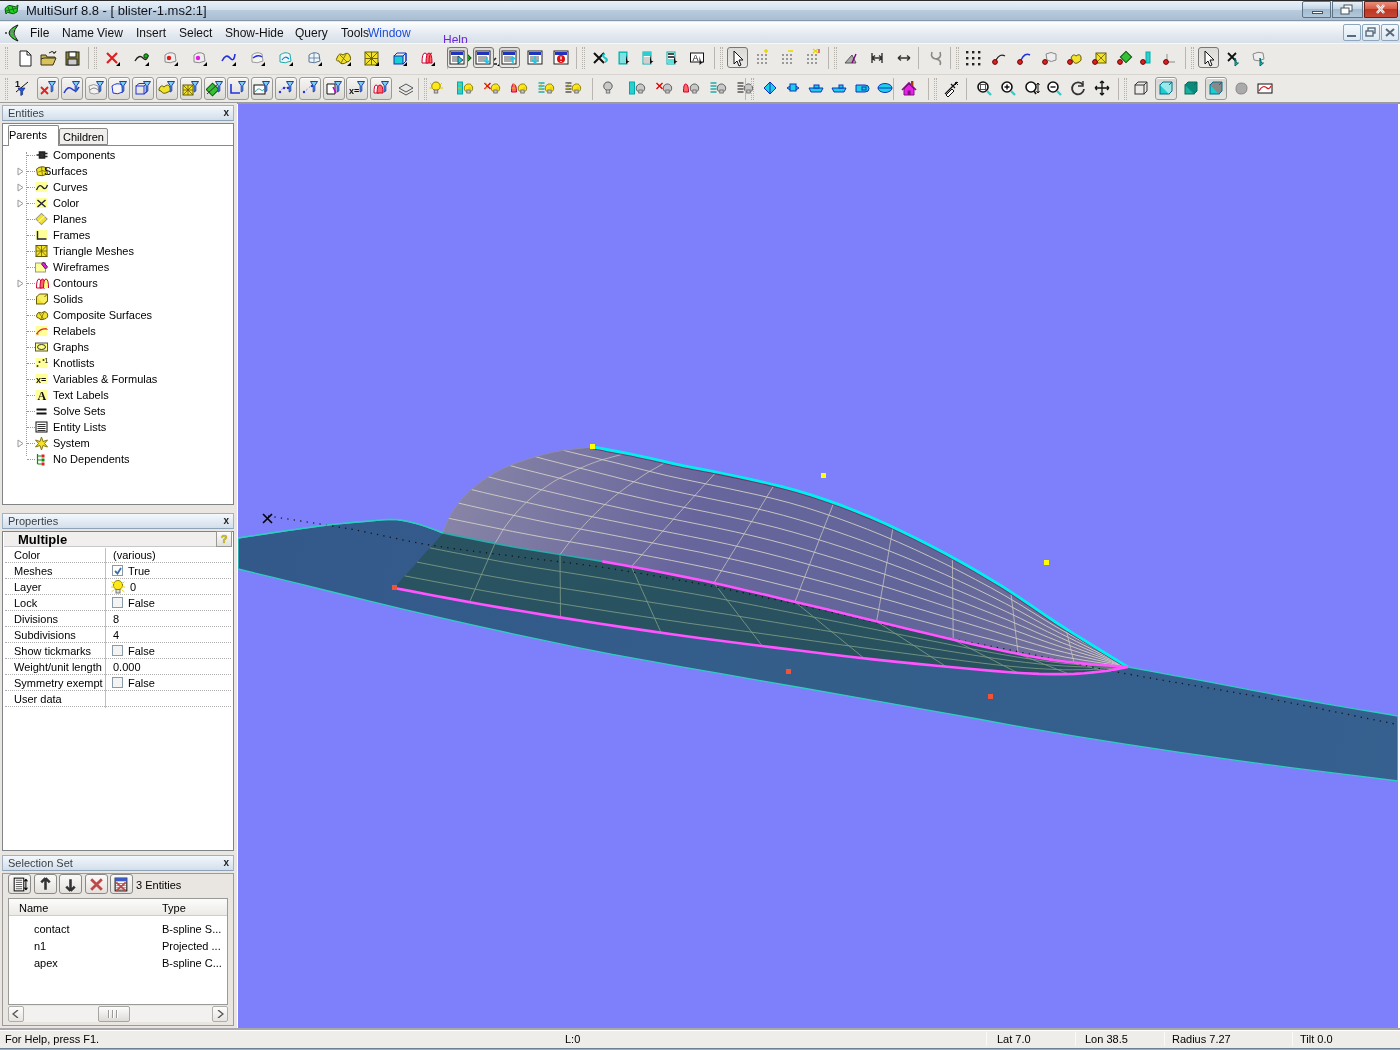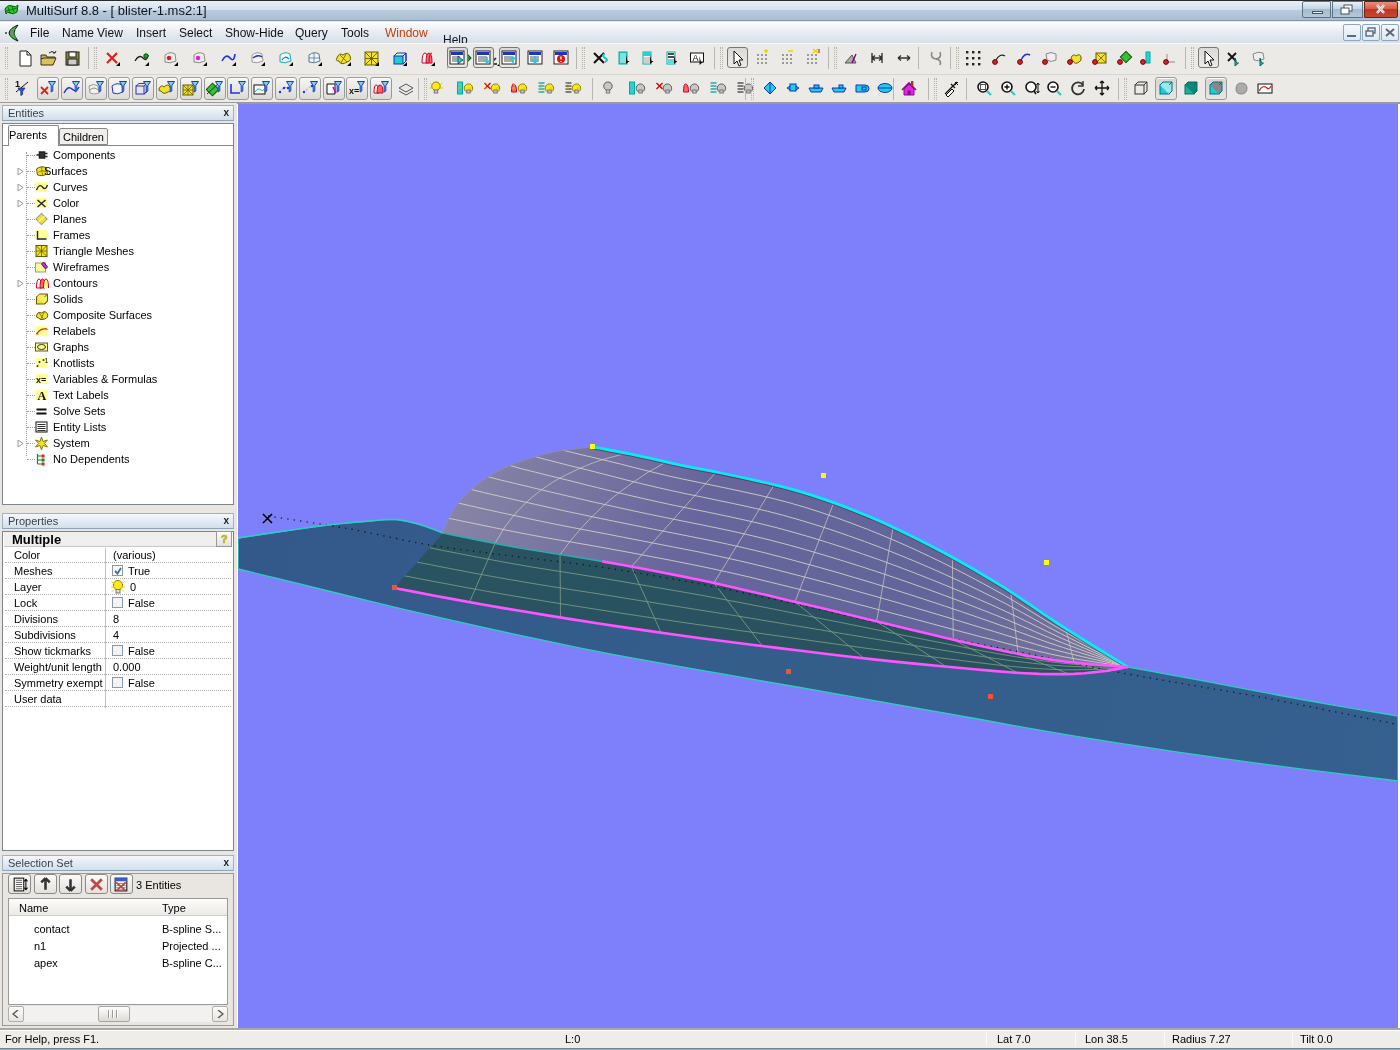--- a/index.html
+++ b/index.html
@@ -37,22 +37,22 @@
     <circle cx="2" cy="9" r="1" fill="#333"></circle>
   </svg>
 <div class="abs t12" style="left:30px;top:26px;color:#111">File</div>
 <div class="abs t12" style="left:62px;top:26px;color:#111">Name</div>
 <div class="abs t12" style="left:97px;top:26px;color:#111">View</div>
 <div class="abs t12" style="left:136px;top:26px;color:#111">Insert</div>
 <div class="abs t12" style="left:179px;top:26px;color:#111">Select</div>
 <div class="abs t12" style="left:225px;top:26px;color:#111">Show-Hide</div>
 <div class="abs t12" style="left:295px;top:26px;color:#111">Query</div>
 <div class="abs t12" style="left:341px;top:26px;color:#111">Tools</div>
-<div class="abs t12" style="left:385px;top:26px;color:#c2410c">Window</div>
-<div class="abs t12" style="left:443px;top:33px;color:#0f172a">Help</div>
+<div class="abs t12" style="left:368px;top:26px;color:#1d4ed8">Window</div>
+<div class="abs t12" style="left:443px;top:33px;color:#6d28d9">Help</div>
 <div class="abs" style="left:1343px;top:24px;width:18px;height:17px;background:linear-gradient(#f4f9fd,#dce9f3);border:1px solid #8da6bd;border-radius:2px"></div>
 <div class="abs" style="left:1362px;top:24px;width:18px;height:17px;background:linear-gradient(#f4f9fd,#dce9f3);border:1px solid #8da6bd;border-radius:2px"></div>
 <div class="abs" style="left:1381px;top:24px;width:18px;height:17px;background:linear-gradient(#f4f9fd,#dce9f3);border:1px solid #8da6bd;border-radius:2px"></div>
 <div class="abs" style="left:1347px;top:35px;width:9px;height:2px;background:#5a6a7a"></div>
 <svg class="abs" style="left:1365px;top:27px" width="12" height="11">
     <rect x="3" y="1" width="7" height="5" fill="none" stroke="#5a6a7a" stroke-width="1.4"></rect>
     <rect x="1" y="4" width="7" height="5" fill="#e8f1f8" stroke="#5a6a7a" stroke-width="1.4"></rect>
   </svg>
 <svg class="abs" style="left:1384px;top:27px" width="12" height="11">
     <path d="M2,2 L10,9 M10,2 L2,9" stroke="#5a6a7a" stroke-width="2"></path>
@@ -738,21 +738,21 @@
 <div class="abs" style="left:27px;top:459px;width:8px;height:1px;border-top:1px dotted #999"></div>
 <svg class="abs" style="left:34px;top:452px" width="15" height="14" viewBox="0 0 14 14">
     <path d="M3,2 v10 M3,4 h4 M3,8 h4 M3,12 h4" stroke="#181" stroke-width="1.2" fill="none"></path>
     <rect x="7" y="2.5" width="3" height="3" fill="#d22"></rect>
     <rect x="7" y="6.5" width="3" height="3" fill="#181"></rect>
     <rect x="7" y="10.5" width="3" height="3" fill="#d22"></rect>
   </svg>
 <div class="abs t11" style="left:53px;top:453px">No Dependents</div>
 <div class="abs hdr" style="left:2px;top:513px;width:232px;height:16px">Properties<span class="hx">x</span></div>
 <div class="abs pbody" style="left:2px;top:531px;width:232px;height:320px"></div>
-<div class="abs" style="left:4px;top:532px;width:227px;height:15px;background:#f0efed;border-bottom:1px solid #c8c8c8;font-size:13px;font-weight:bold;color:#000;padding-left:8px">Multiple</div>
+<div class="abs" style="left:4px;top:532px;width:227px;height:15px;background:#f0efed;border-bottom:1px solid #c8c8c8;font-size:13px;font-weight:bold;color:#000;padding-left:14px">Multiple</div>
 <div class="abs" style="left:216px;top:531px;width:16px;height:16px;background:linear-gradient(#fdfdfc,#e2e0db);border:1px solid #999;text-align:center;font-size:11px;font-weight:bold;color:#d4c500;line-height:14px;text-shadow:0 0 1px #555">?</div>
 <div class="abs" style="left:105px;top:548px;width:1px;height:160px;background:#c0c0c0"></div>
 <div class="abs" style="left:5px;top:547px;width:226px;height:16px;border-bottom:1px dotted #b0b0b0"></div>
 <div class="abs t11" style="left:14px;top:549px">Color</div>
 <div class="abs t11" style="left:113px;top:549px">(various)</div>
 <div class="abs" style="left:5px;top:563px;width:226px;height:16px;border-bottom:1px dotted #b0b0b0"></div>
 <div class="abs t11" style="left:14px;top:565px">Meshes</div>
 <div class="abs" style="left:112px;top:565px;width:11px;height:11px;background:#fff;border:1px solid #8a9aa8"></div>
 <svg class="abs" style="left:113px;top:566px" width="10" height="10">
     <path d="M2,5 l2.5,2.5 L8,2" fill="none" stroke="#3a6ea8" stroke-width="1.8"></path>

